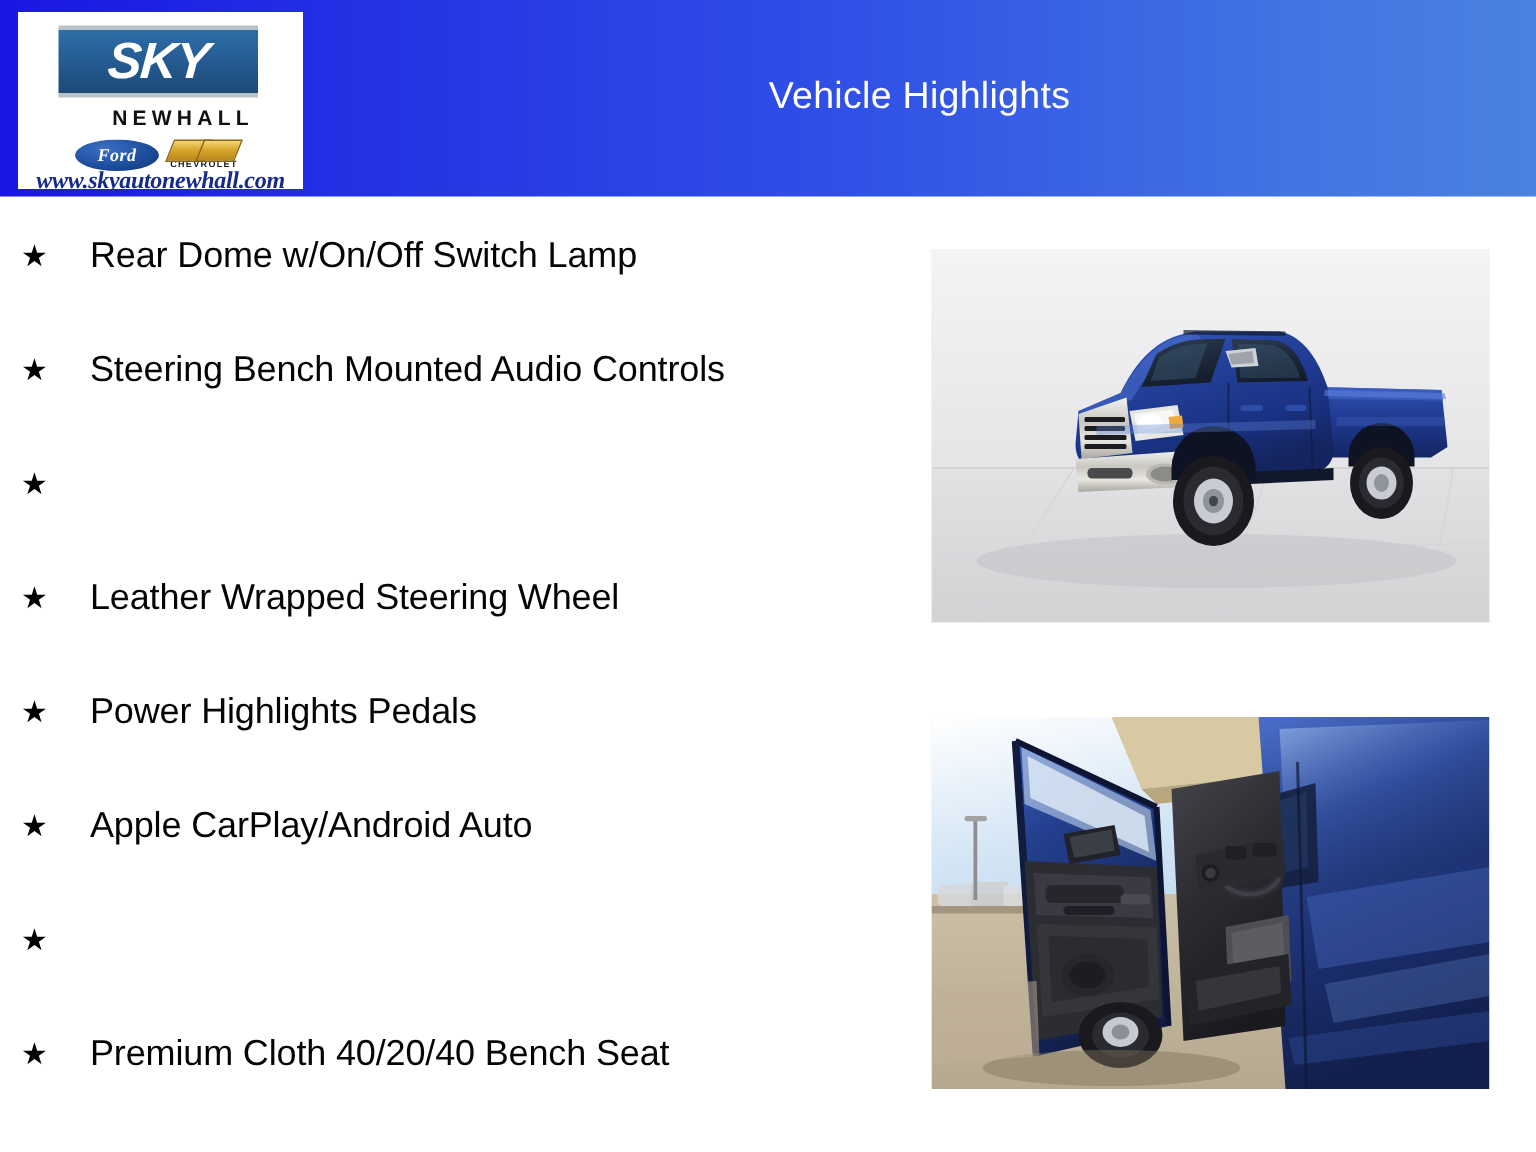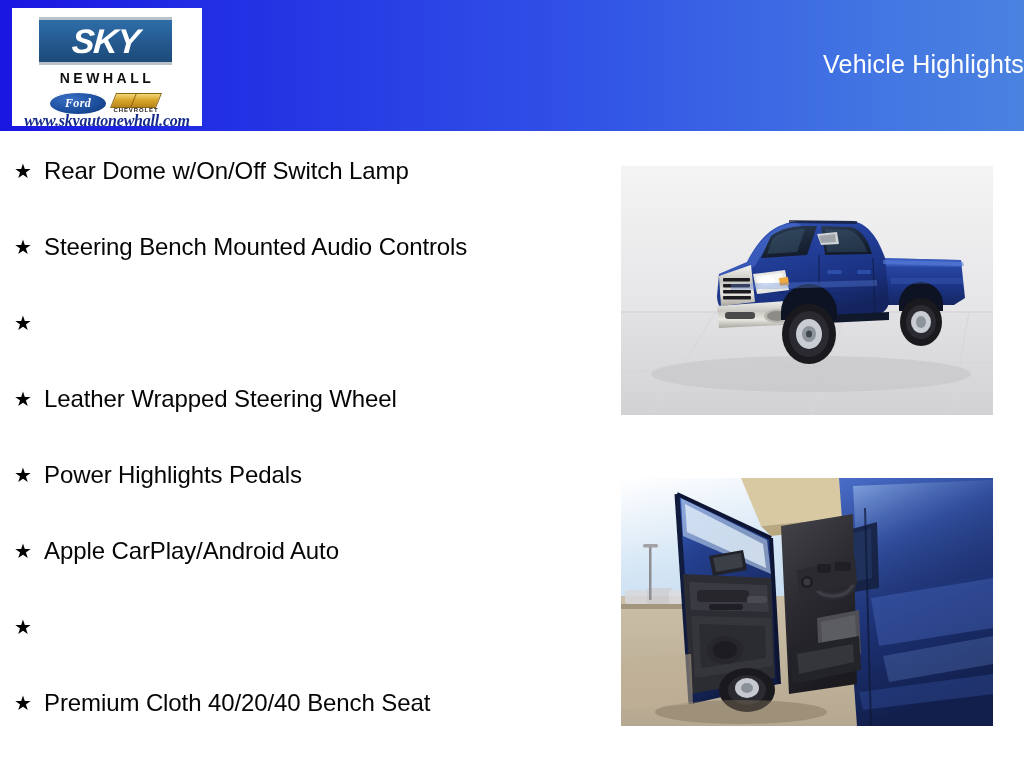--- a/index.html
+++ b/index.html
@@ -62,21 +62,21 @@
     font-weight: bold;
     font-size: 34px;
     letter-spacing: -1px;
     line-height: 1;
     font-style: italic;
     transform: skewX(-4deg);
   }
 
   .newhall-text {
     position: absolute;
-    left: 0; top: 62px;
+    left: 15px; top: 62px;
     width: 190px;
     text-align: center;
     color: #111111;
     font-size: 14px;
     font-weight: bold;
     letter-spacing: 3.5px;
     font-family: "Liberation Sans", sans-serif;
   }
 
   .badges {
@@ -154,21 +154,21 @@
     font-style: italic;
     font-weight: bold;
     font-size: 16px;
     letter-spacing: -0.2px;
   }
 
   .header-title {
     position: absolute;
     left: 202px; top: 50px;
     width: 822px;
-    text-align: right;
+    text-align: center;
     color: #ffffff;
     font-size: 25px;
     font-weight: normal;
     font-family: "Liberation Sans", sans-serif;
     letter-spacing: 0.2px;
   }
 
   
   .features {
     position: absolute;
@@ -195,20 +195,21 @@
     width: 30px;
     font-size: 20px;
     line-height: 34px;
     color: #000000;
   }
 
   .feature-label {
     flex: 1 1 auto;
     max-width: 430px;
     letter-spacing: -0.1px;
+    margin-left: 16px;
   }
 
   
   .photo {
     position: absolute;
     overflow: hidden;
     background: #e9e9ea;
   }
 
   .photo-top {

